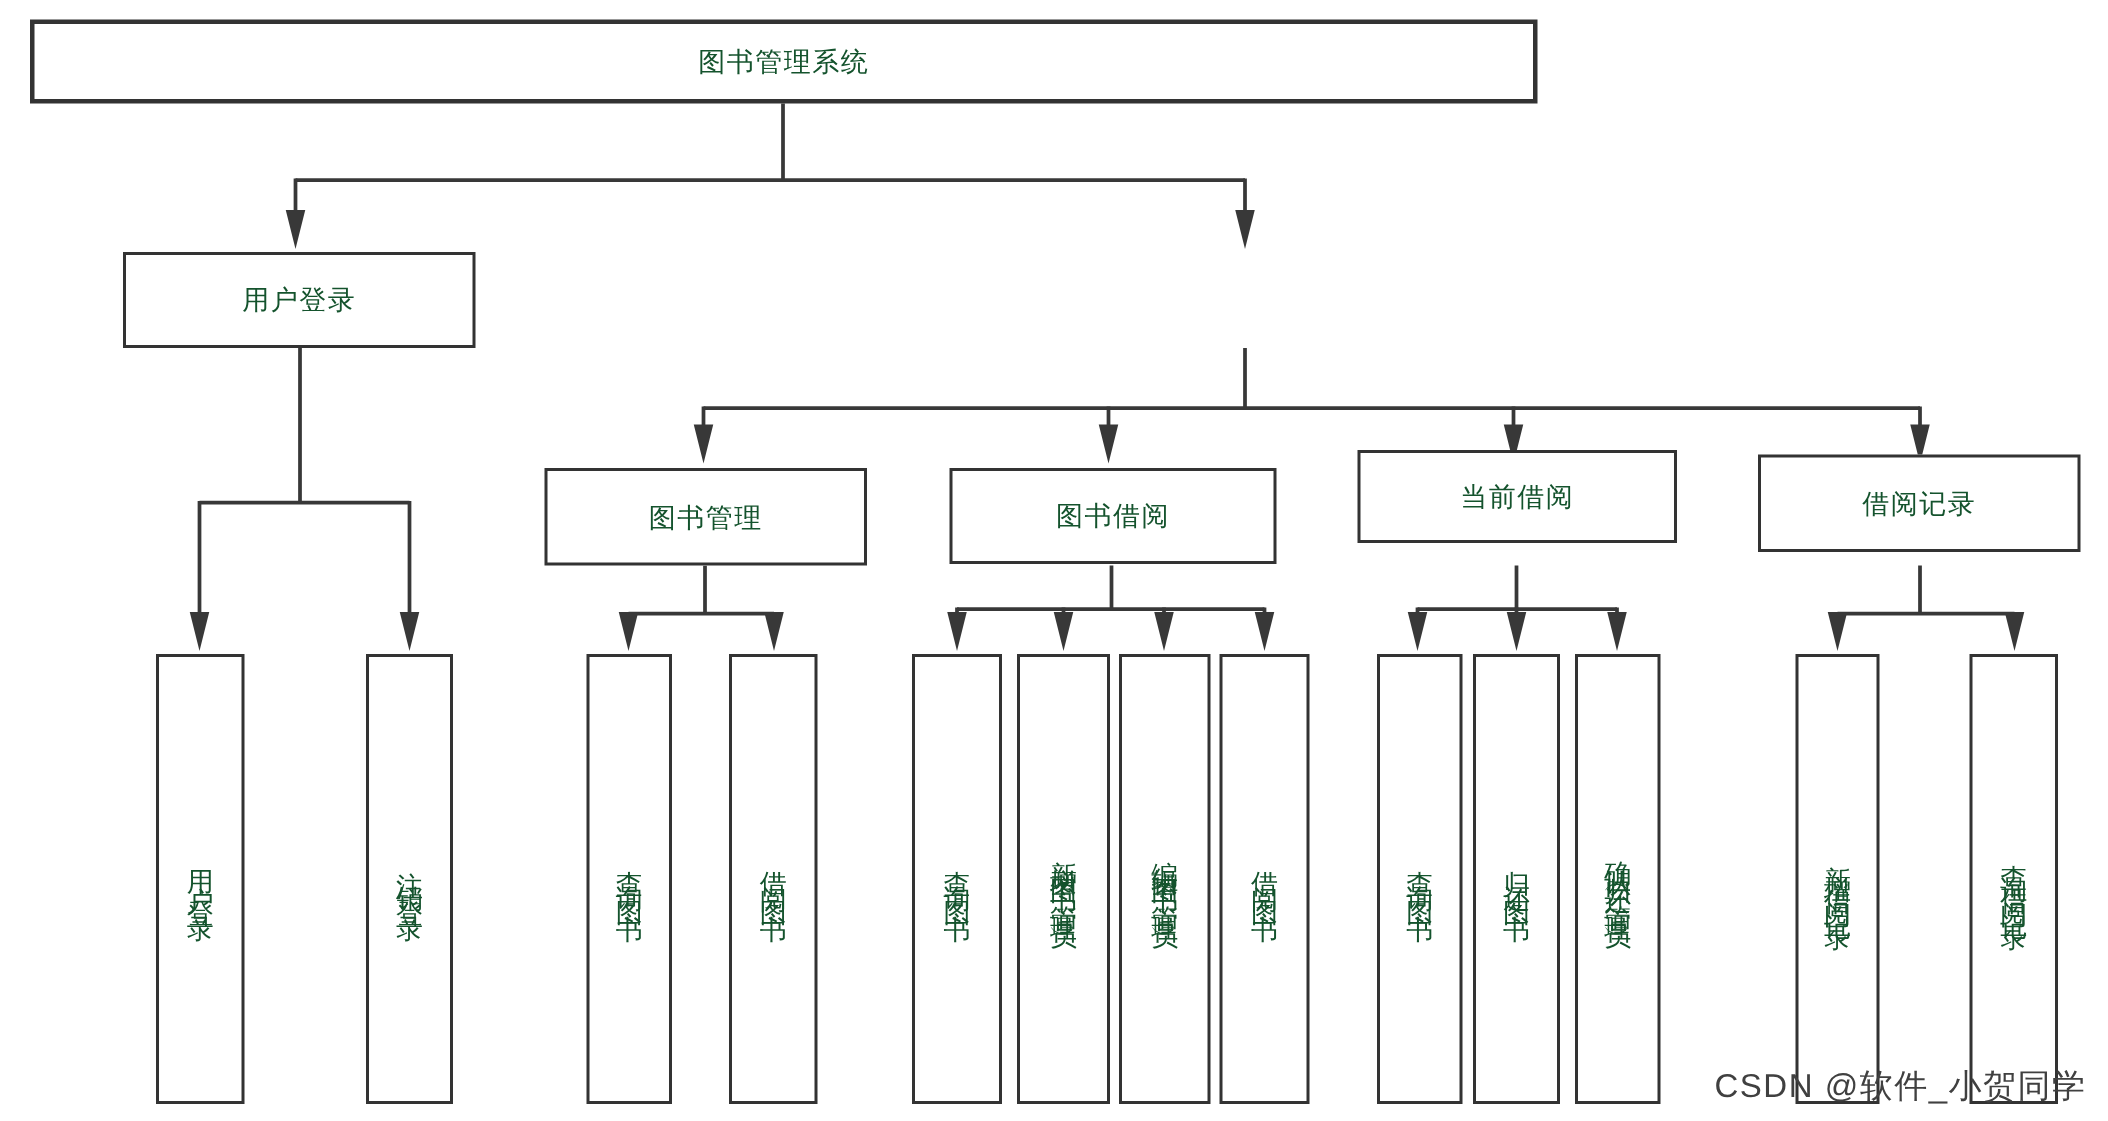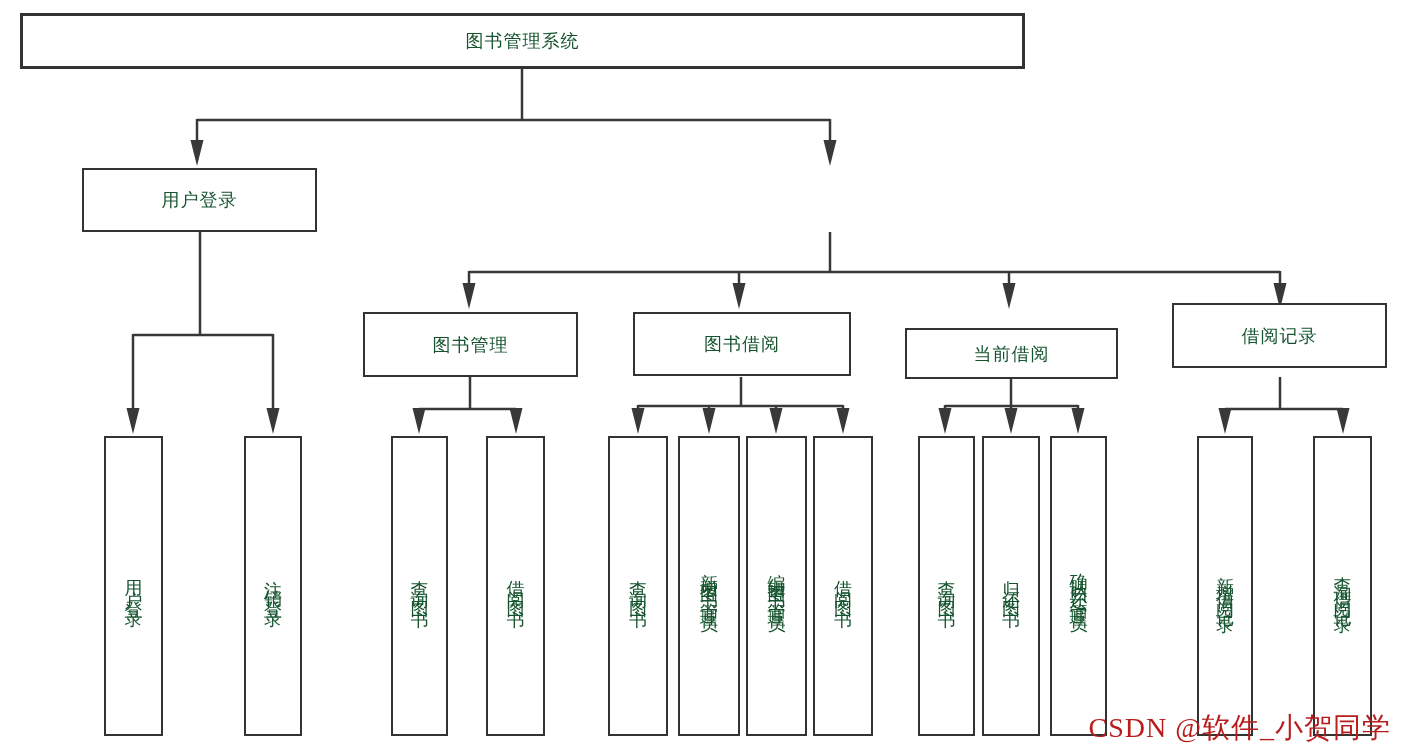--- a/index.html
+++ b/index.html
@@ -13,21 +13,21 @@
     display:flex;align-items:center;justify-content:center;color:#14532d;
   }
   .box.root{border-width:3px;}
   .hlabel{font-size:18px;letter-spacing:1px;white-space:nowrap;}
   .vlabel{
     writing-mode:vertical-rl;text-orientation:mixed;
     font-size:18px;letter-spacing:10px;line-height:1;white-space:nowrap;
   }
   .watermark{
     position:absolute;right:14px;top:709px;z-index:5;
-    font-size:28px;color:#b91c1c;letter-spacing:1px;white-space:nowrap;font-family:Liberation Serif, serif;
+    font-size:22px;color:#404040;letter-spacing:1px;white-space:nowrap;
   }
 </style>
 </head>
 <body>
 
 <div class="canvas">
 
   <svg class="connectors" viewBox="0 0 1405 747">
     <g stroke="#383838" stroke-width="2.5" fill="none">
 
@@ -101,21 +101,21 @@
   <div class="box" style="left:82px;top:168px;width:235px;height:64px">
     <span class="hlabel">用户登录</span>
   </div>
 
   <div class="box" style="left:363px;top:312px;width:215px;height:65px">
     <span class="hlabel">图书管理</span>
   </div>
   <div class="box" style="left:633px;top:312px;width:218px;height:64px">
     <span class="hlabel">图书借阅</span>
   </div>
-  <div class="box" style="left:905px;top:328px;width:213px;height:51px">
+  <div class="box" style="left:905px;top:300px;width:213px;height:62px">
     <span class="hlabel">当前借阅</span>
   </div>
   <div class="box" style="left:1172px;top:303px;width:215px;height:65px">
     <span class="hlabel">借阅记录</span>
   </div>
 
   <div class="box" style="left:104px;top:436px;width:59px;height:300px">
     <span class="vlabel">用户登录</span>
   </div>
   <div class="box" style="left:244px;top:436px;width:58px;height:300px">

